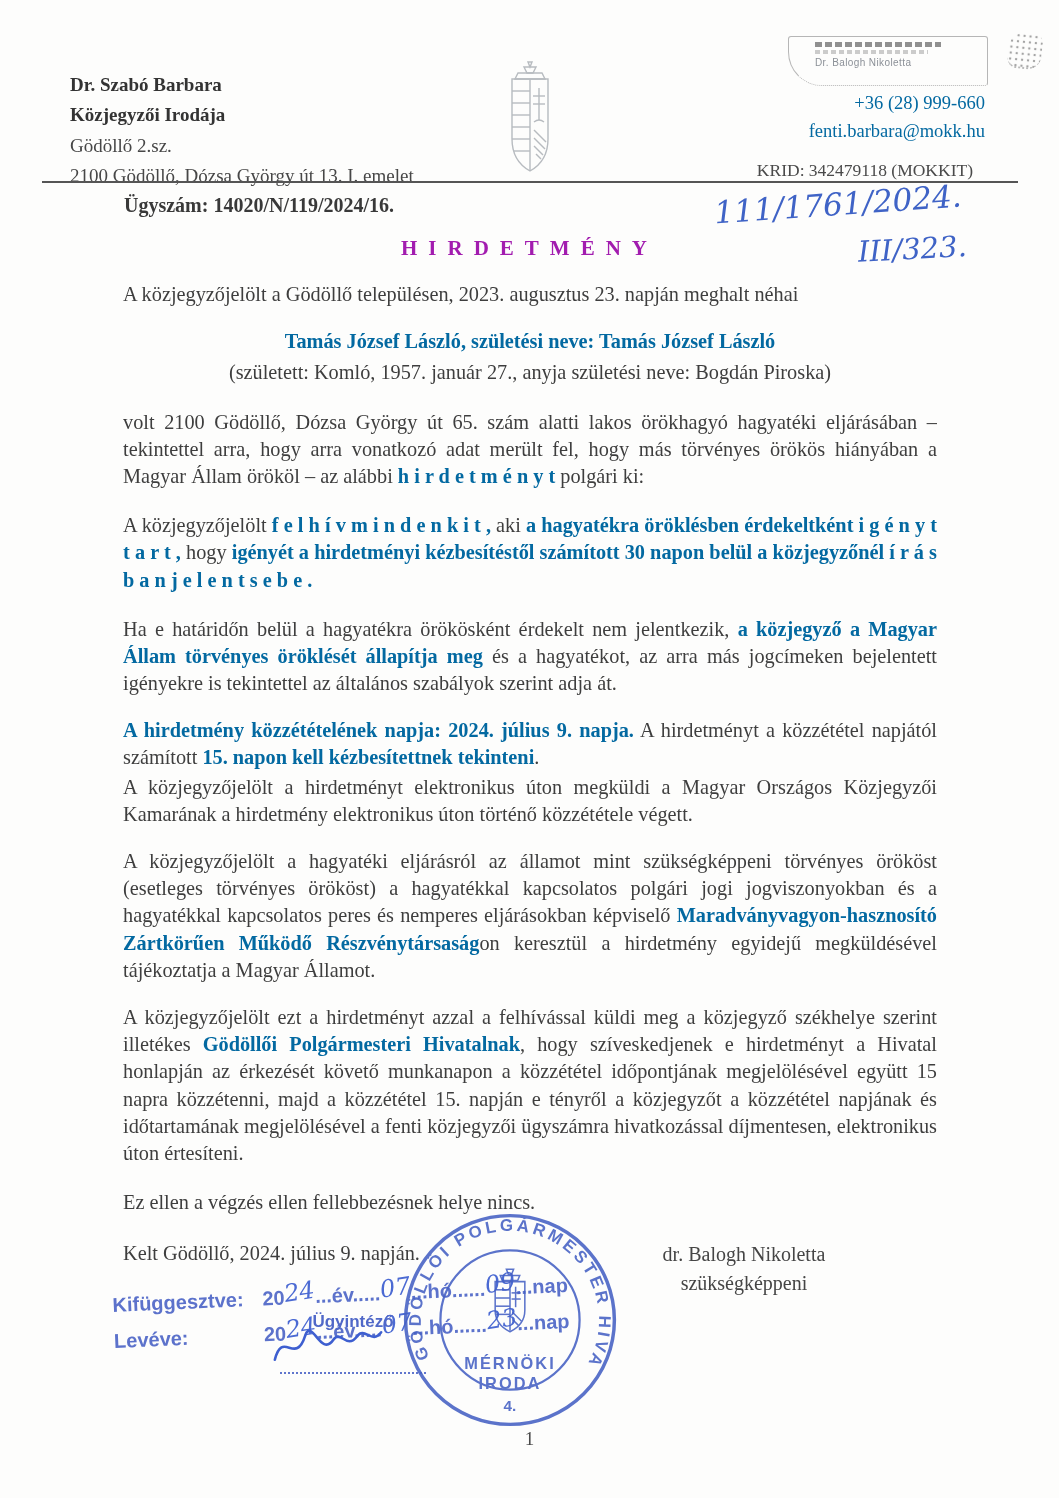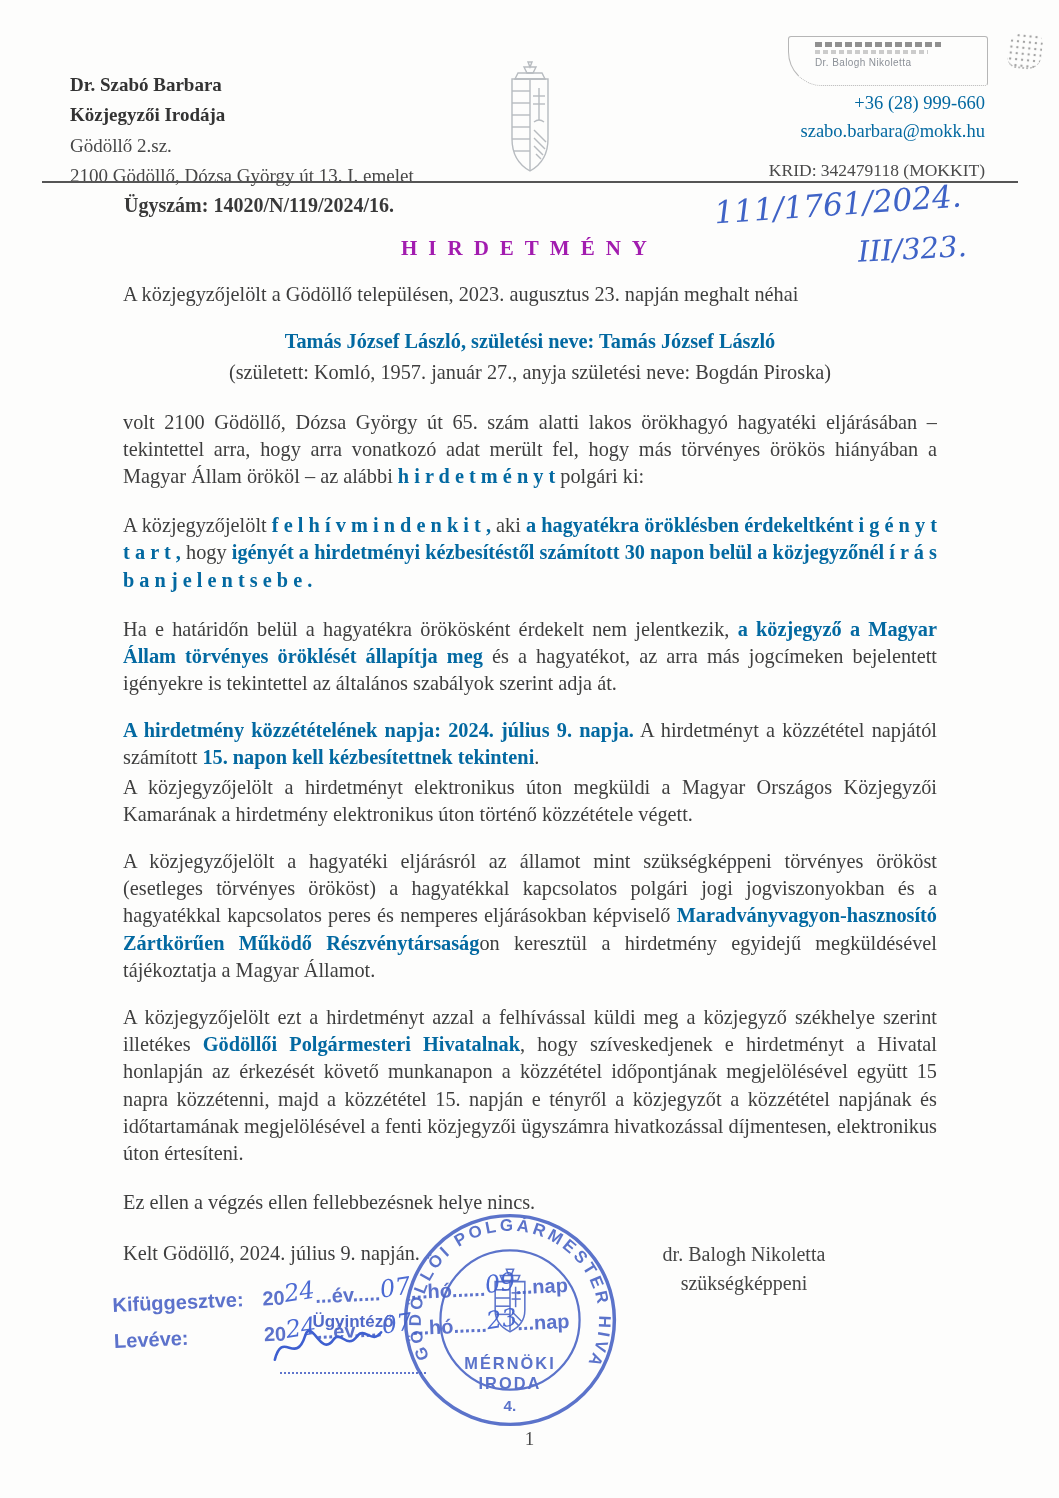--- a/index.html
+++ b/index.html
@@ -24,21 +24,21 @@
   .smudge1{height:5px;width:78%;background:repeating-linear-gradient(90deg,#6b6b6b 0 7px,transparent 7px 10px);opacity:.75;margin:1px 0 3px;}
   .smudge2{height:4px;width:70%;background:repeating-linear-gradient(90deg,#9a9a9a 0 5px,transparent 5px 8px);opacity:.5;margin:0 0 3px;}
   .sigbox-name{font-family:"Liberation Sans",sans-serif;font-size:10px;color:#8b9097;letter-spacing:.4px;}
   .corner-seal{
     position:absolute;left:1008px;top:33px;width:34px;height:34px;
     background-image:radial-gradient(#8f8f8f 1.3px, transparent 1.6px);
     background-size:6px 6px;opacity:.8;border-radius:45% 25% 40% 30%;
     transform:rotate(6deg);border-bottom:2px dotted #aaa;
   }
   .contact{position:absolute;right:74px;top:90px;text-align:right;font-size:18.5px;line-height:1.5;color:#0369a1;}
-  .krid{position:absolute;right:74px;top:160px;font-size:17.5px;color:#4a4a4a;}
+  .krid{position:absolute;right:86px;top:160px;font-size:17.5px;color:#4a4a4a;}
   .header-rule{position:absolute;left:42px;top:181px;width:976px;border-top:2.2px solid #555;}
   
   .case-number{position:absolute;left:124px;top:194px;font-size:20px;font-weight:bold;color:#393939;}
   .doc-title{position:absolute;left:0;top:236px;width:1059px;text-align:center;
     font-size:21px;font-weight:bold;letter-spacing:11px;color:#a21caf;}
   
   .hw-blue{font-family:"DejaVu Serif",serif;font-style:italic;color:#3f63c6;}
   .hw-ref1{position:absolute;left:714px;top:186px;font-size:31px;transform:rotate(-4deg);}
   .hw-ref2{position:absolute;left:858px;top:232px;font-size:29px;transform:rotate(-3deg);}
   
@@ -101,21 +101,21 @@
   <div class="sigbox">
     <div class="smudge1"></div>
     <div class="smudge2"></div>
     <div class="sigbox-name">Dr. Balogh Nikoletta</div>
   </div>
 
   <div class="corner-seal"></div>
 
   <div class="contact">
     <div>+36 (28) 999-660</div>
-    <div>szabo.barbara@mokk.hu</div>
+    <div>fenti.barbara@mokk.hu</div>
   </div>
   <div class="krid">KRID: 342479118 (MOKKIT)</div>
   <div class="header-rule"></div>
 
   <div class="case-number">Ügyszám: 14020/N/119/2024/16.</div>
   <div class="hw-blue hw-ref1">111/1761/2024.</div>
   <div class="hw-blue hw-ref2">III/323.</div>
 
   <div class="doc-title">HIRDETMÉNY</div>
 

